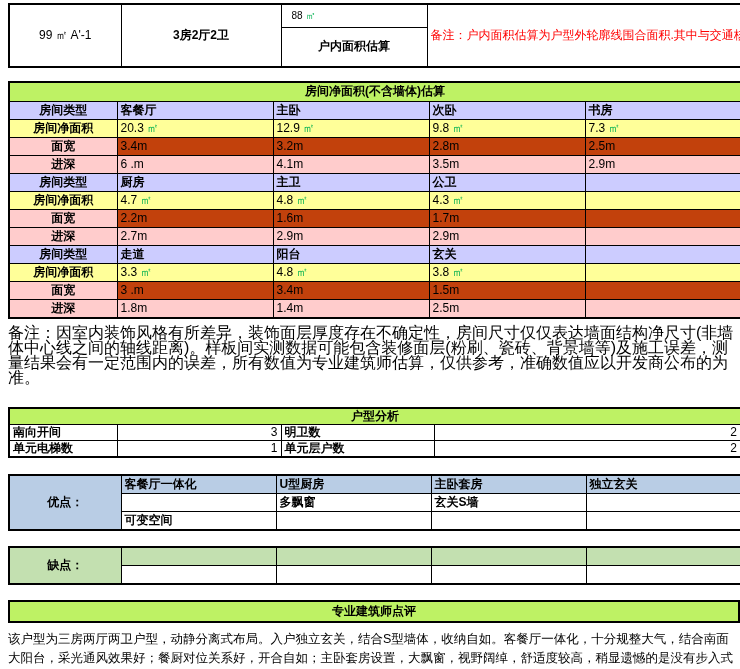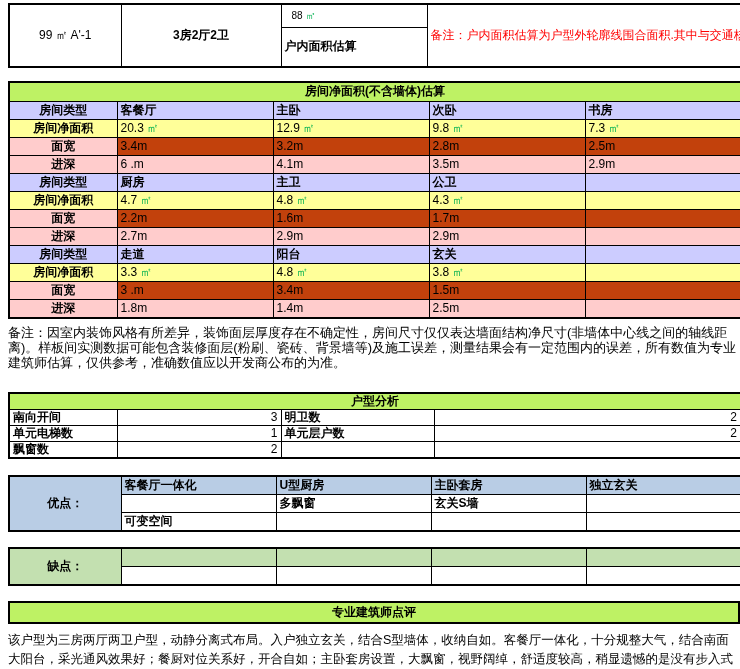--- a/index.html
+++ b/index.html
@@ -24,30 +24,30 @@
   .gray{background:#bef264;}
   .lav{background:#ccccff;}
   .yel{background:#ffff99;}
   .pnk{background:#ffcccc;}
   .blu{background:#c2410c;}
   .bluhd{background:#b9cde5;}
   .grn{background:#c3e0b0;margin-top:47px;}
   .unit{color:#00b050;margin-left:3px;}
 
   table.head td.h22{height:22px;padding-left:10px;}
-  table.head td.h38{height:38px;}
+  table.head td.h38{height:38px;text-align:center;}
   .remark{
     color:#ff0000;vertical-align:top;white-space:normal;
     line-height:15px;padding:2px 4px;font-size:12px;
   }
 
   table.main{margin-top:13px;}
   table.main tr.title-row td{height:18px;}
 
-  .note{margin-top:6px;width:732px;font-size:13px;line-height:15px;}
+  .note{margin-top:6px;width:732px;font-size:16px;line-height:15px;}
 
   table.analysis{margin-top:22px;}
   table.analysis td{height:15px;}
   table.pros{margin-top:16px;}
   table.cons{margin-top:15px;}
   table.reviewhd{margin-top:15px;}
   table.reviewhd td{height:19px;text-align:center;}
 
   .review{margin-top:7px;width:732px;font-size:12.5px;line-height:19px;}
 </style>
@@ -196,26 +196,20 @@
       <td class="right">3</td>
       <td class="b">明卫数</td>
       <td class="right">2</td>
     </tr>
     <tr>
       <td class="b">单元电梯数</td>
       <td class="right">1</td>
       <td class="b">单元层户数</td>
       <td class="right">2</td>
     </tr>
-    <tr>
-      <td class="b">飘窗数</td>
-      <td class="right">2</td>
-      <td class="b"></td>
-      <td class="right"></td>
-    </tr>
   </tbody>
     </table>
 
   <table class="tbl pros">
     <colgroup>
         <col style="width:112px">
         <col style="width:155px">
         <col style="width:155px">
         <col style="width:155px">
         <col style="width:155px">

